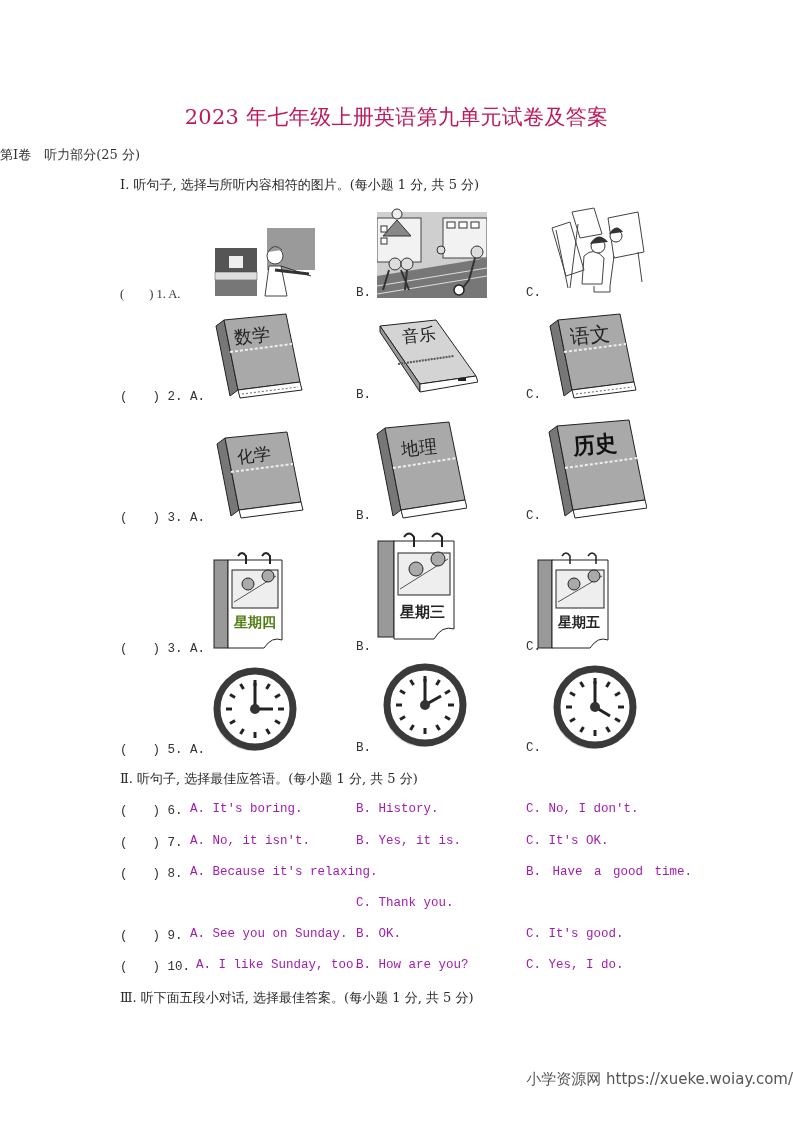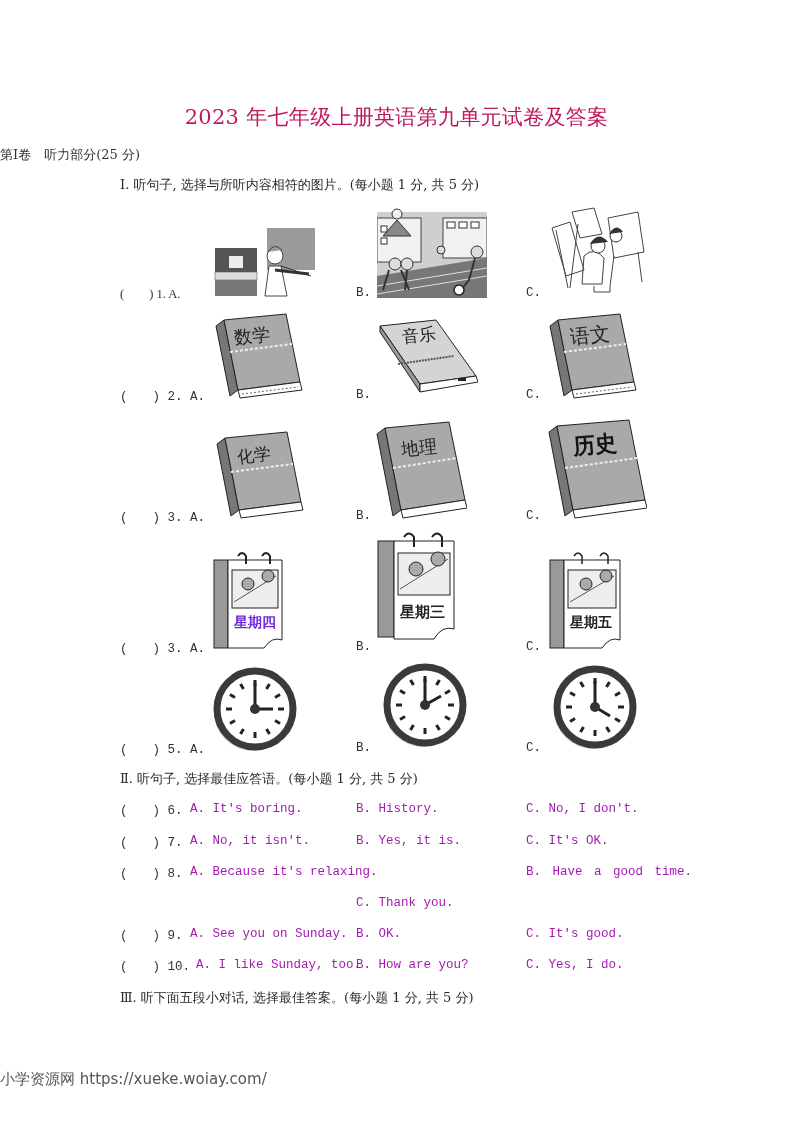--- a/index.html
+++ b/index.html
@@ -4,21 +4,21 @@
 <style>
   html,body{margin:0;padding:0;background:#ffffff;}
   body{width:793px;height:1122px;position:relative;overflow:hidden;font-family:"DejaVu Serif","Liberation Serif",serif;color:#222;}
   .abs{position:absolute;white-space:nowrap;}
   .title{top:103px;left:0;width:793px;text-align:center;font-size:21px;color:#be185d;letter-spacing:0.3px;}
   .subtitle{top:146px;left:0;width:793px;text-align:left;font-size:13px;color:#333;}
   .sec{font-size:13px;color:#2a2a2a;}
   .q{font-size:12.5px;color:#333;font-family:"Liberation Mono","DejaVu Sans Mono",monospace;}
   .lbl{font-size:12.5px;color:#333;font-family:"Liberation Mono","DejaVu Sans Mono",monospace;}
   .opt{font-size:12.5px;color:#a21caf;font-family:"Liberation Mono","DejaVu Sans Mono",monospace;}
-  .footer{top:1070px;left:0;width:793px;text-align:left;font-size:15px;color:#555;font-family:"DejaVu Sans","Liberation Sans",sans-serif;}
+  .footer{top:1070px;left:0;width:793px;text-align:right;font-size:15px;color:#555;font-family:"DejaVu Sans","Liberation Sans",sans-serif;}
   svg{position:absolute;}
 </style>
 </head>
 <body>
 
 <div class="abs title">2023 年七年级上册英语第九单元试卷及答案</div>
 <div class="abs subtitle">第Ⅰ卷　听力部分(25 分)</div>
 
 <div class="abs sec" style="top:176px;left:120px;">Ⅰ. 听句子, 选择与所听内容相符的图片。(每小题 1 分, 共 5 分)</div>
 
@@ -152,35 +152,35 @@
 <div class="abs" style="left:212px;top:552px;width:80px;height:100px;">
   <svg width="80" height="100" viewBox="0 0 80 100" style="position:absolute;left:0;top:0;">
     <rect x="2" y="8" width="14" height="88" fill="#999" stroke="#222"></rect>
     <path d="M16 8 h54 v80 q-10 -4 -18 8 h-36 z" fill="#fff" stroke="#222"></path>
     <path d="M26 4 q4 -6 8 0 v8 M50 4 q4 -6 8 0 v8" stroke="#222" fill="none" stroke-width="2"></path>
     <rect x="20" y="18" width="46" height="38" fill="#eee" stroke="#222"></rect>
     <path d="M22 50 l42 -26" stroke="#555"></path>
     <circle cx="36" cy="32" r="6" fill="#aaa" stroke="#222"></circle>
     <circle cx="56" cy="24" r="6" fill="#aaa" stroke="#222"></circle>
   </svg>
-  <span class="abs" style="left:22px;top:62px;font-size:14px;font-weight:bold;color:#6d28d9;">星期四</span>
+  <span class="abs" style="left:22px;top:62px;font-size:14px;font-weight:bold;color:#4d7c0f;">星期四</span>
 </div>
 <div class="abs" style="left:376px;top:531px;width:88px;height:110px;">
   <svg width="88" height="110" viewBox="0 0 88 110" style="position:absolute;left:0;top:0;">
     <rect x="2" y="10" width="16" height="96" fill="#999" stroke="#222"></rect>
     <path d="M18 10 h60 v88 q-12 -4 -20 10 h-40 z" fill="#fff" stroke="#222"></path>
     <path d="M28 6 q5 -7 10 0 v10 M56 6 q5 -7 10 0 v10" stroke="#222" fill="none" stroke-width="2"></path>
     <rect x="22" y="22" width="52" height="42" fill="#eee" stroke="#222"></rect>
     <path d="M24 58 l48 -30" stroke="#555"></path>
     <circle cx="40" cy="38" r="7" fill="#aaa" stroke="#222"></circle>
     <circle cx="62" cy="28" r="7" fill="#aaa" stroke="#222"></circle>
   </svg>
   <span class="abs" style="left:24px;top:72px;font-size:15px;font-weight:bold;color:#222;">星期三</span>
 </div>
-<div class="abs" style="left:548px;top:552px;width:82px;height:100px;">
+<div class="abs" style="left:536px;top:552px;width:82px;height:100px;">
   <svg width="82" height="100" viewBox="0 0 82 100" style="position:absolute;left:0;top:0;">
     <rect x="2" y="8" width="14" height="88" fill="#999" stroke="#222"></rect>
     <path d="M16 8 h56 v80 q-10 -4 -18 8 h-38 z" fill="#fff" stroke="#222"></path>
     <path d="M26 4 q4 -6 8 0 v8 M52 4 q4 -6 8 0 v8" stroke="#222" fill="none" stroke-width="1.5"></path>
     <rect x="20" y="18" width="48" height="38" fill="#eee" stroke="#222"></rect>
     <path d="M22 50 l44 -26" stroke="#555"></path>
     <circle cx="38" cy="32" r="6" fill="#aaa" stroke="#222"></circle>
     <circle cx="58" cy="24" r="6" fill="#aaa" stroke="#222"></circle>
   </svg>
   <span class="abs" style="left:22px;top:62px;font-size:14px;font-weight:bold;color:#222;">星期五</span>

